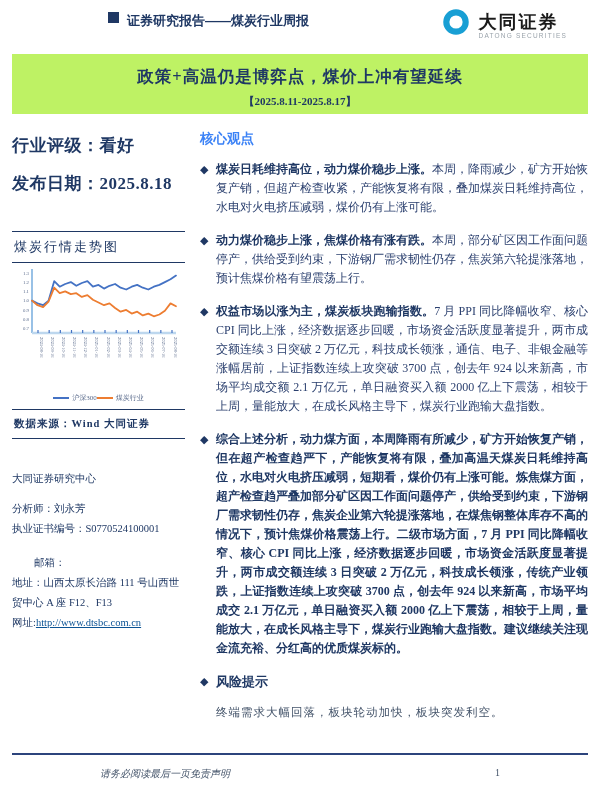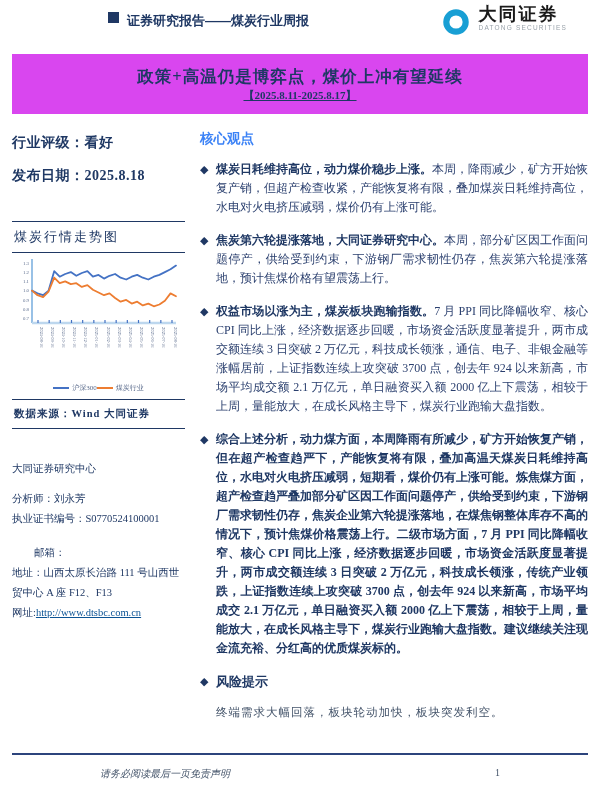--- a/index.html
+++ b/index.html
@@ -4,35 +4,35 @@
 <style>
   html,body{margin:0;padding:0;background:#ffffff;}
   .page{position:relative;width:600px;height:800px;background:#ffffff;overflow:hidden;
         font-family:"Liberation Serif","DejaVu Serif",serif;color:#1f3864;}
 
   
   .topbar-left{position:absolute;left:72px;top:12px;display:flex;align-items:flex-start;margin-left:36px;}
   .sq{width:11px;height:11px;background:#1f3864;display:inline-block;margin-right:8px;}
   .topbar-text{font-size:13px;font-weight:bold;color:#1f3864;
                font-family:"Liberation Sans","DejaVu Sans",sans-serif;}
-  .logo{position:absolute;right:33px;top:5px;display:flex;align-items:flex-start;}
+  .logo{position:absolute;right:33px;top:5px;display:flex;align-items:flex-end;}
   .logo svg{width:34px;height:34px;margin-right:6px;}
   .logo-cn{font-size:18px;font-weight:bold;color:#1a1a1a;letter-spacing:2px;line-height:19px;
            font-family:"Liberation Sans","DejaVu Sans",sans-serif;}
   .logo-en{font-size:6.5px;color:#9aa3ab;letter-spacing:1.2px;
            font-family:"Liberation Sans","DejaVu Sans",sans-serif;}
 
   
-  .banner{position:absolute;left:12px;right:12px;top:54px;height:60px;background:#d946ef;text-align:center;}
+  .banner{position:absolute;left:12px;right:12px;top:54px;height:60px;background:#bef264;text-align:center;}
   .banner-title{padding-top:12px;font-size:16.5px;font-weight:bold;color:#1f3864;letter-spacing:1px;}
-  .banner-period{font-size:11px;font-weight:bold;color:#1f3864;text-decoration:underline;}
+  .banner-period{margin-top:6px;font-size:11px;font-weight:bold;color:#1f3864;}
 
   
   .sidebar{position:absolute;left:12px;top:134px;width:173px;}
-  .meta-line{font-size:14px;font-weight:bold;color:#1f3864;margin-bottom:15px;letter-spacing:.5px;}
+  .meta-line{font-size:17px;font-weight:bold;color:#1f3864;margin-bottom:15px;letter-spacing:.5px;}
   .rule{border:none;border-top:1.6px solid #1f3864;margin:0;}
   .chart-block{margin-top:36px;}
   .chart-caption{font-size:13px;color:#1f3864;padding:6px 2px;letter-spacing:2px;}
   .chart-wrap{padding:2px 0 0 2px;}
   .legend{display:flex;justify-content:center;align-items:center;margin:2px 0 6px 0;}
   .leg-item{display:flex;align-items:center;font-size:7px;color:#5a6b8c;}
   .leg-line{display:inline-block;width:16px;height:2.4px;margin-right:3px;}
   .source-line{font-size:10.5px;color:#1f3864;padding:7px 2px;letter-spacing:1px;font-weight:bold;}
   .contact{margin-top:30px;font-size:10.5px;color:#1f3864;line-height:20px;}
   .contact .org{margin-bottom:10px;}
@@ -167,21 +167,21 @@
   <div class="main">
     <div class="core-heading">核心观点</div>
 
     <div class="bullet">
       <span class="bmark">◆</span>
       <p class="btext"><b>煤炭日耗维持高位，动力煤价稳步上涨。</b><span>本周，降雨减少，矿方开始恢复产销，但超产检查收紧，产能恢复将有限，叠加煤炭日耗维持高位，水电对火电挤压减弱，煤价仍有上涨可能。</span></p>
     </div>
 
     <div class="bullet">
       <span class="bmark">◆</span>
-      <p class="btext"><b>焦炭第六轮提涨落地，大同证券研究中心。</b><span>本周，部分矿区因工作面问题停产，供给受到约束，下游钢厂需求韧性仍存，焦炭第六轮提涨落地，预计焦煤价格有望震荡上行。</span></p>
+      <p class="btext"><b>动力煤价稳步上涨，焦煤价格有涨有跌。</b><span>本周，部分矿区因工作面问题停产，供给受到约束，下游钢厂需求韧性仍存，焦炭第六轮提涨落地，预计焦煤价格有望震荡上行。</span></p>
     </div>
 
     <div class="bullet">
       <span class="bmark">◆</span>
       <p class="btext"><b>权益市场以涨为主，煤炭板块跑输指数。</b><span>7 月 PPI 同比降幅收窄、核心 CPI 同比上涨，经济数据逐步回暖，市场资金活跃度显著提升，两市成交额连续 3 日突破 2 万亿元，科技成长领涨，通信、电子、非银金融等涨幅居前，上证指数连续上攻突破 3700 点，创去年 924 以来新高，市场平均成交额 2.1 万亿元，单日融资买入额 2000 亿上下震荡，相较于上周，量能放大，在成长风格主导下，煤炭行业跑输大盘指数。</span></p>
     </div>
 
     <div class="bullet">
       <span class="bmark">◆</span>
       <p class="btext"><b>综合上述分析，动力煤方面，本周降雨有所减少，矿方开始恢复产销，但在超产检查趋严下，产能恢复将有限，叠加高温天煤炭日耗维持高位，水电对火电挤压减弱，短期看，煤价仍有上涨可能。炼焦煤方面，超产检查趋严叠加部分矿区因工作面问题停产，供给受到约束，下游钢厂需求韧性仍存，焦炭企业第六轮提涨落地，在煤焦钢整体库存不高的情况下，预计焦煤价格震荡上行。二级市场方面，7 月 PPI 同比降幅收窄、核心 CPI 同比上涨，经济数据逐步回暖，市场资金活跃度显著提升，两市成交额连续 3 日突破 2 万亿元，科技成长领涨，传统产业领跌，上证指数连续上攻突破 3700 点，创去年 924 以来新高，市场平均成交 2.1 万亿元，单日融资买入额 2000 亿上下震荡，相较于上周，量能放大，在成长风格主导下，煤炭行业跑输大盘指数。建议继续关注现金流充裕、分红高的优质煤炭标的。</b><span></span></p>

